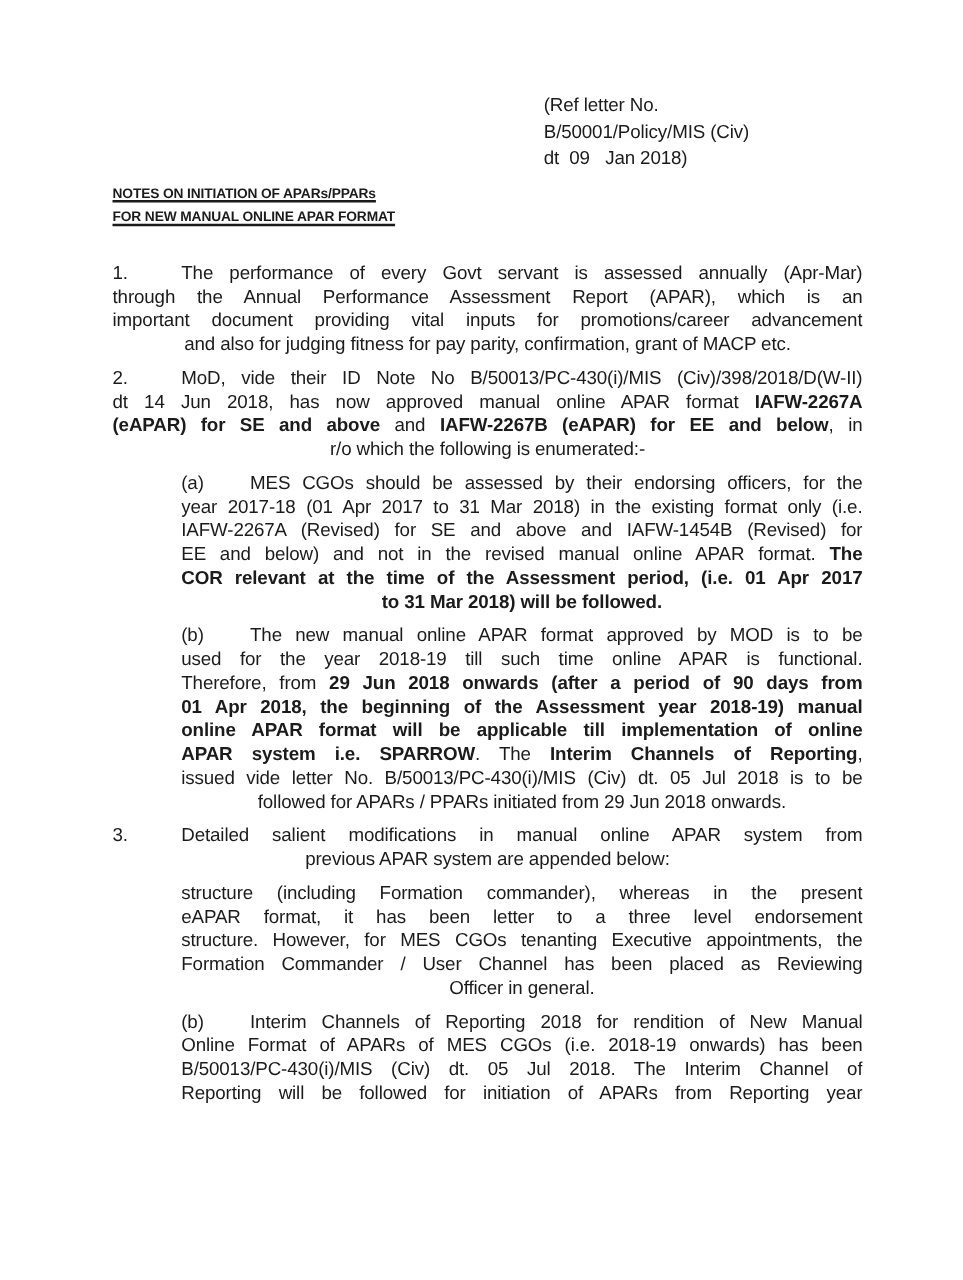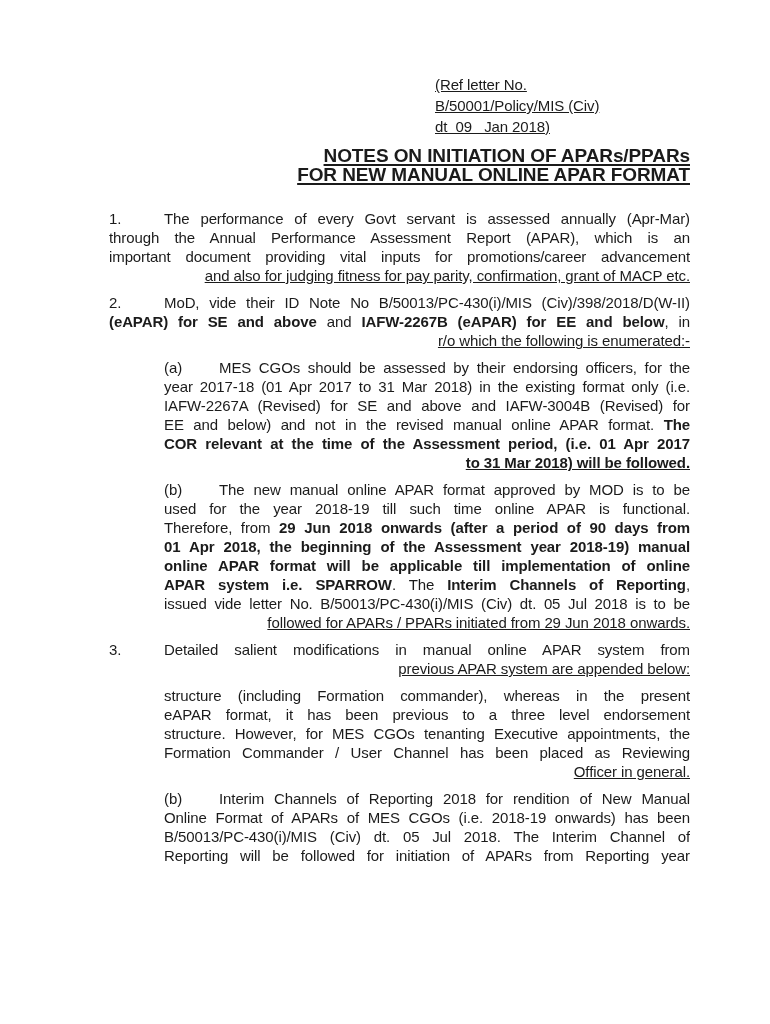--- a/index.html
+++ b/index.html
@@ -17,28 +17,28 @@
     color: #1b1b1b;
     letter-spacing: -0.1px;
   }
   .ref-block {
     position: absolute;
     left: 435px;
     top: 74px;
     font-size: 15px;
     line-height: 21px;
   }
-  .ref-line { white-space: pre; text-decoration: underline; }
+  .ref-line { white-space: pre; }
   .title-block {
     position: absolute;
     left: 90px;
     top: 146px;
     width: 600px;
-    text-align: right;
-    font-size: 19px;
+    text-align: left;
+    font-size: 11px;
     line-height: 19px;
     font-weight: bold;
   }
   .title-line {
     text-decoration: underline;
     text-decoration-thickness: 1.5px;
     text-underline-offset: 2px;
   }
   .doc-body {
     position: absolute;
@@ -47,30 +47,29 @@
     width: 600px;
     font-size: 15px;
     line-height: 19px;
   }
   .para { margin: 0 0 8px 0; }
   .para.level2 { margin-left: 55px; }
   .line {
     height: 19px;
     overflow: hidden;
     text-align: justify;
-    margin-left: 19px;
   }
   
   .line:not(.last)::after {
     content: "";
     display: inline-block;
     width: 100%;
     height: 0;
   }
-  .line.last { text-align: right; text-decoration: underline; }
+  .line.last { text-align: center; }
   .num {
     display: inline-block;
     width: 55px;
     text-align: left;
   }
   b { font-weight: bold; }
 </style>
 </head>
 <body>
 
@@ -89,48 +88,49 @@
 
   <div class="doc-body" id="doc-body">
       <div class="para">
         <div class="line"><span class="num">1.</span><span>The performance of every Govt servant is assessed annually (Apr-Mar)</span></div>
         <div class="line"><span>through the Annual Performance Assessment Report (APAR), which is an</span></div>
         <div class="line"><span>important document providing vital inputs for promotions/career advancement</span></div>
         <div class="line last"><span>and also for judging fitness for pay parity, confirmation, grant of MACP etc.</span></div>
       </div>
       <div class="para">
         <div class="line"><span class="num">2.</span><span>MoD, vide their ID Note No B/50013/PC-430(i)/MIS (Civ)/398/2018/D(W-II)</span></div>
+        <div class="line"><span>dt 14 Jun 2018, has now approved manual online APAR format </span><b>IAFW-2267A</b></div>
         <div class="line"><b>(eAPAR) for SE and above</b><span> and </span><b>IAFW-2267B (eAPAR) for EE and below</b><span>, in</span></div>
         <div class="line last"><span>r/o which the following is enumerated:-</span></div>
       </div>
       <div class="para level2">
         <div class="line"><span class="num">(a)</span><span>MES CGOs should be assessed by their endorsing officers, for the</span></div>
         <div class="line"><span>year 2017-18 (01 Apr 2017 to 31 Mar 2018) in the existing format only (i.e.</span></div>
-        <div class="line"><span>IAFW-2267A (Revised) for SE and above and IAFW-3004B (Revised) for</span></div>
+        <div class="line"><span>IAFW-2267A (Revised) for SE and above and IAFW-1454B (Revised) for</span></div>
         <div class="line"><span>EE and below) and not in the revised manual online APAR format. </span><b>The</b></div>
         <div class="line"><b>COR relevant at the time of the Assessment period, (i.e. 01 Apr 2017</b></div>
         <div class="line last"><b>to 31 Mar 2018) will be followed.</b></div>
       </div>
       <div class="para level2">
         <div class="line"><span class="num">(b)</span><span>The new manual online APAR format approved by MOD is to be</span></div>
         <div class="line"><span>used for the year 2018-19 till such time online APAR is functional.</span></div>
         <div class="line"><span>Therefore, from </span><b>29 Jun 2018 onwards (after a period of 90 days from</b></div>
         <div class="line"><b>01 Apr 2018, the beginning of the Assessment year 2018-19) manual</b></div>
         <div class="line"><b>online APAR format will be applicable till implementation of online</b></div>
         <div class="line"><b>APAR system i.e. SPARROW</b><span>. The </span><b>Interim Channels of Reporting</b><span>,</span></div>
         <div class="line"><span>issued vide letter No. B/50013/PC-430(i)/MIS (Civ) dt. 05 Jul 2018 is to be</span></div>
         <div class="line last"><span>followed for APARs / PPARs initiated from 29 Jun 2018 onwards.</span></div>
       </div>
       <div class="para">
         <div class="line"><span class="num">3.</span><span>Detailed salient modifications in manual online APAR system from</span></div>
         <div class="line last"><span>previous APAR system are appended below:</span></div>
       </div>
       <div class="para level2">
         <div class="line"><span>structure (including Formation commander), whereas in the present</span></div>
-        <div class="line"><span>eAPAR format, it has been previous to a three level endorsement</span></div>
+        <div class="line"><span>eAPAR format, it has been letter to a three level endorsement</span></div>
         <div class="line"><span>structure. However, for MES CGOs tenanting Executive appointments, the</span></div>
         <div class="line"><span>Formation Commander / User Channel has been placed as Reviewing</span></div>
         <div class="line last"><span>Officer in general.</span></div>
       </div>
       <div class="para level2">
         <div class="line"><span class="num">(b)</span><span>Interim Channels of Reporting 2018 for rendition of New Manual</span></div>
         <div class="line"><span>Online Format of APARs of MES CGOs (i.e. 2018-19 onwards) has been</span></div>
         <div class="line"><span>B/50013/PC-430(i)/MIS (Civ) dt. 05 Jul 2018. The Interim Channel of</span></div>
         <div class="line"><span>Reporting will be followed for initiation of APARs from Reporting year</span></div>
       </div>

